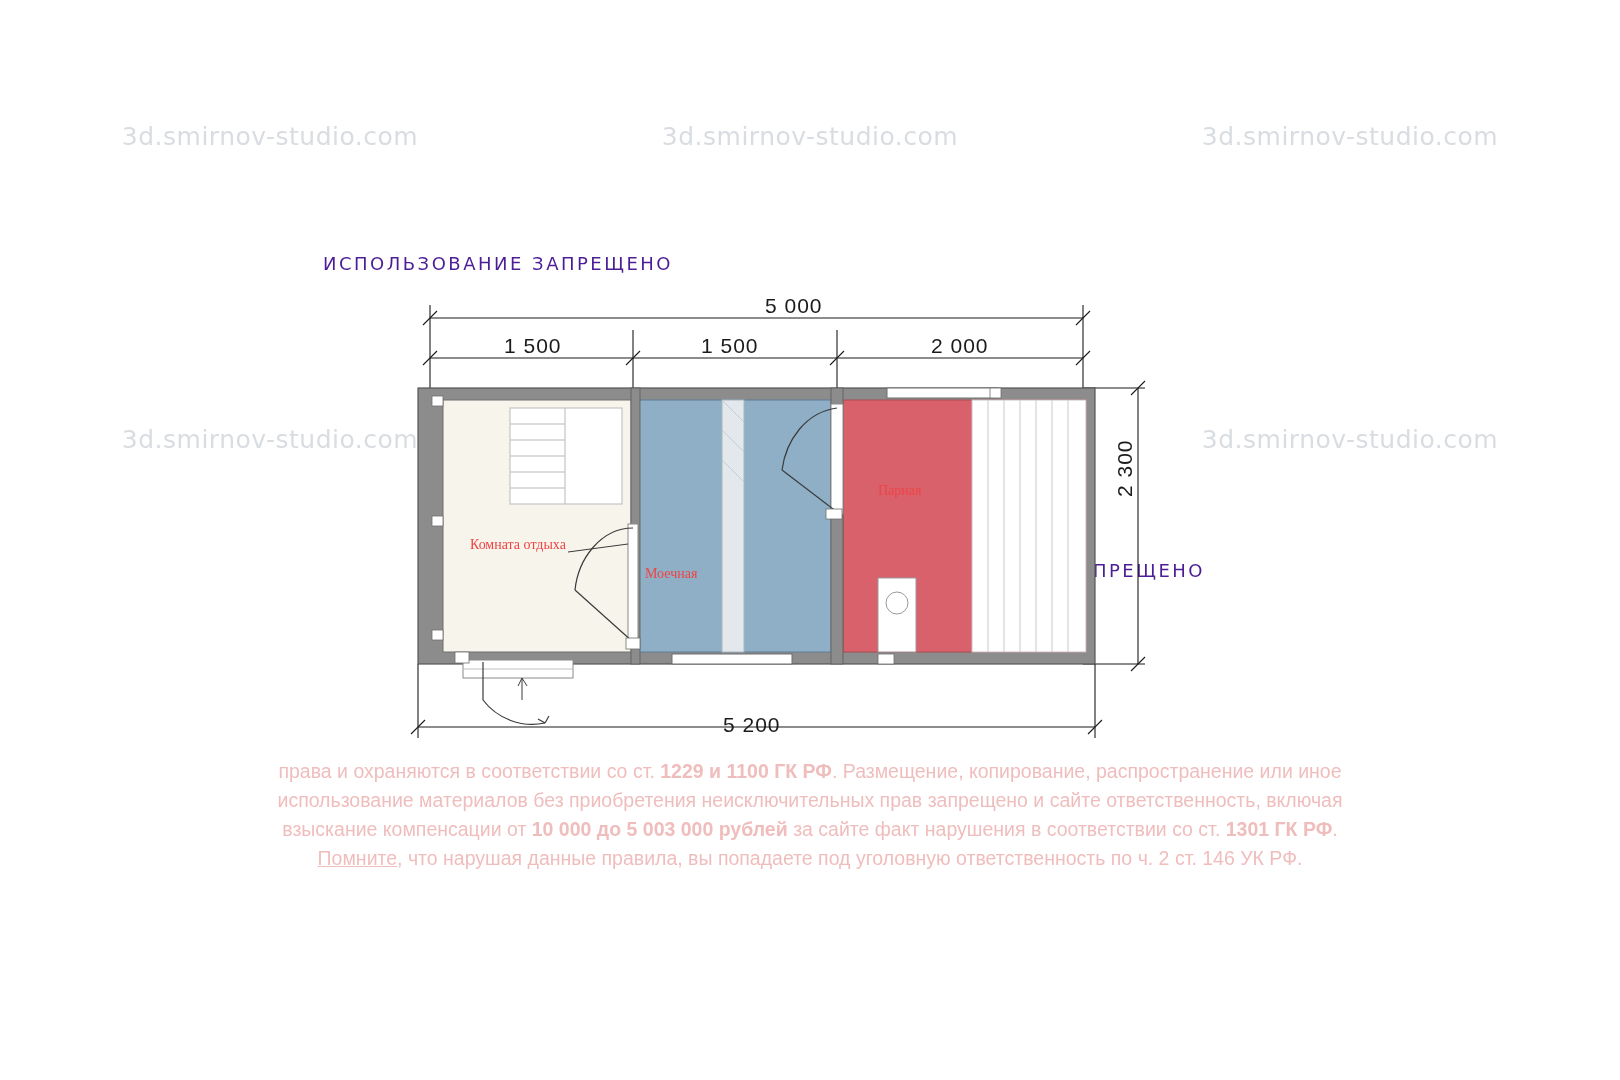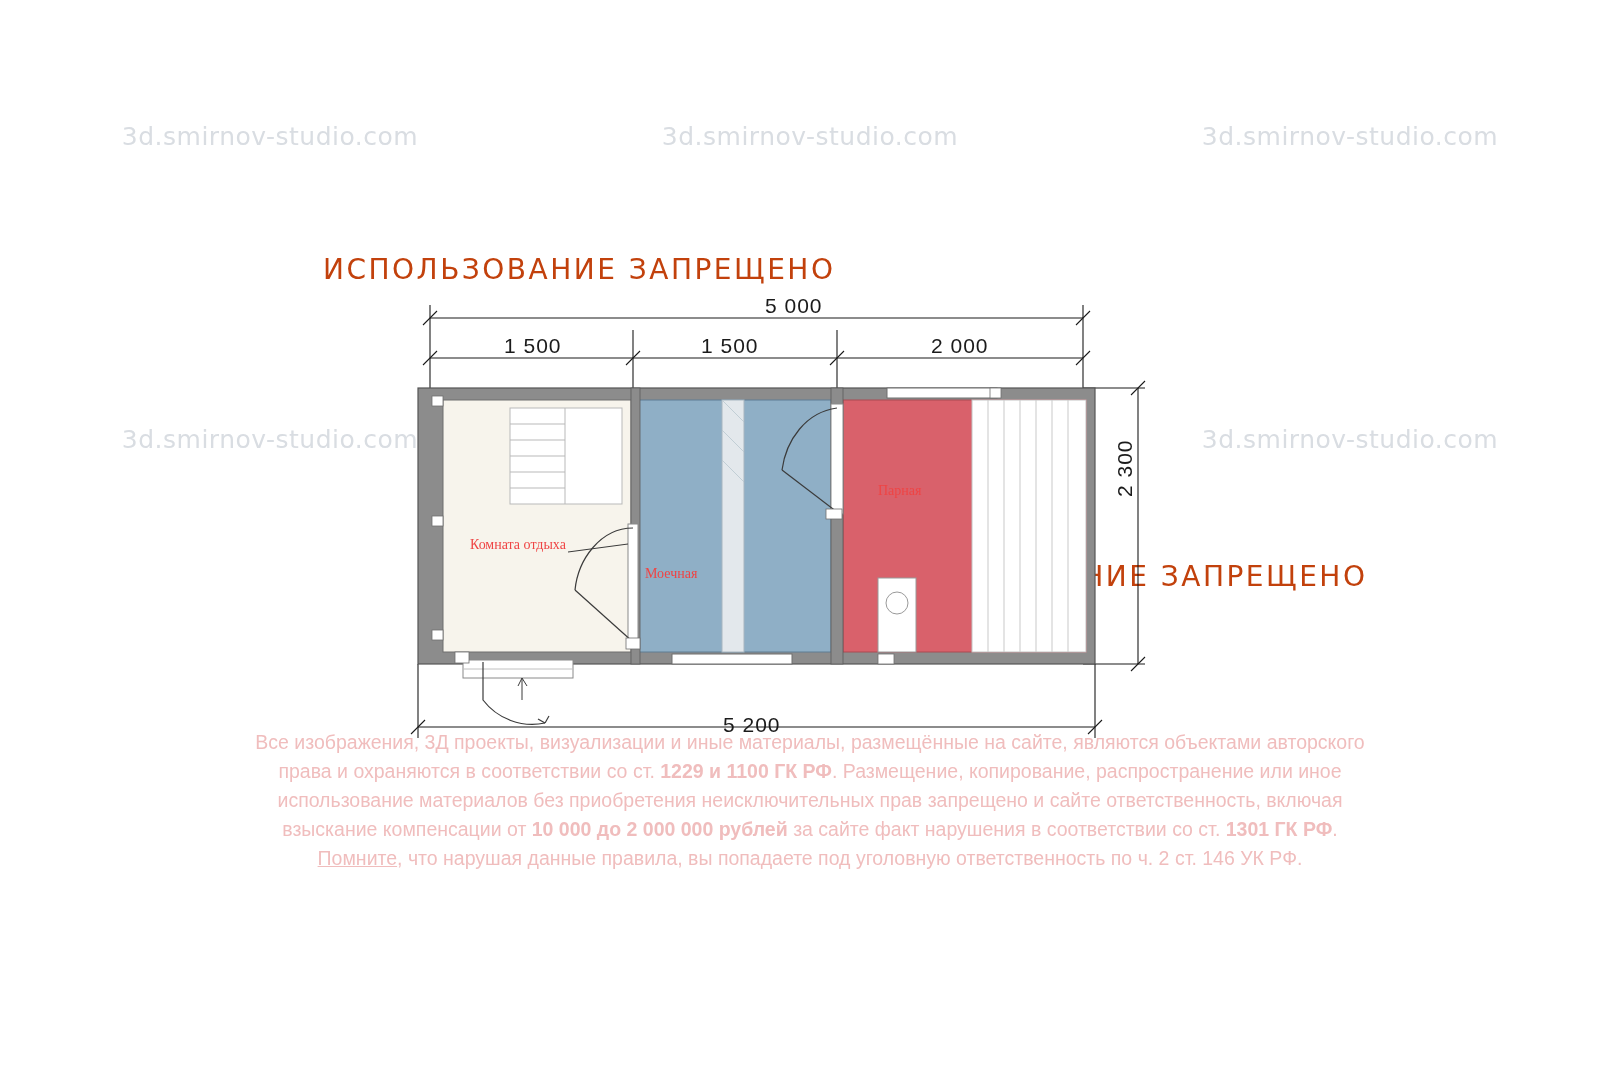--- a/index.html
+++ b/index.html
@@ -31,22 +31,22 @@
     font-size: 25px;
     letter-spacing: 0.5px;
     white-space: nowrap;
     font-family: "DejaVu Sans", sans-serif;
   }
   .wm-top { top: 122px; }
   .wm-mid { top: 425px; }
 
   .wm-ban {
     position: absolute;
-    color: #c2410c;
-    font-size: 28px;
+    color: #4c1d95;
+    font-size: 18px;
     letter-spacing: 2.5px;
     white-space: nowrap;
     pointer-events: none;
     user-select: none;
     font-family: "DejaVu Sans", sans-serif;
   }
   .wm-ban-1 { top: 253px; left: 323px; }
   .wm-ban-2 { top: 560px; left: 855px; }
 
   
@@ -250,18 +250,18 @@
 <div class="room-label" id="label-steam">Парная</div>
 
 <div class="dim-text" id="dim-total">5 000</div>
 <div class="dim-text" id="dim-s1">1 500</div>
 <div class="dim-text" id="dim-s2">1 500</div>
 <div class="dim-text" id="dim-s3">2 000</div>
 <div class="dim-text" id="dim-bottom">5 200</div>
 <div class="dim-text" id="dim-height">2 300</div>
 
 <div id="legal">
-  <span>Все изображения, 3Д проекты, визуализации и иные материалы, размещённые на сайте, являются объектами авторского</span><br>
+  <br>
   <span>права и охраняются в соответствии со ст. </span><b>1229 и 1100 ГК РФ</b><span>. Размещение, копирование, распространение или иное</span><br>
   <span>использование материалов без приобретения неисключительных прав запрещено и сайте ответственность, включая</span><br>
-  <span>взыскание компенсации от </span><b>10 000 до 2 000 000 рублей</b><span> за сайте факт нарушения в соответствии со ст. </span><b>1301 ГК РФ</b><span>.</span><br>
+  <span>взыскание компенсации от </span><b>10 000 до 5 003 000 рублей</b><span> за сайте факт нарушения в соответствии со ст. </span><b>1301 ГК РФ</b><span>.</span><br>
   <u>Помните</u><span>, что нарушая данные правила, вы попадаете под уголовную ответственность по ч. 2 ст. 146 УК РФ.</span>
 </div>
 
 </body></html>

